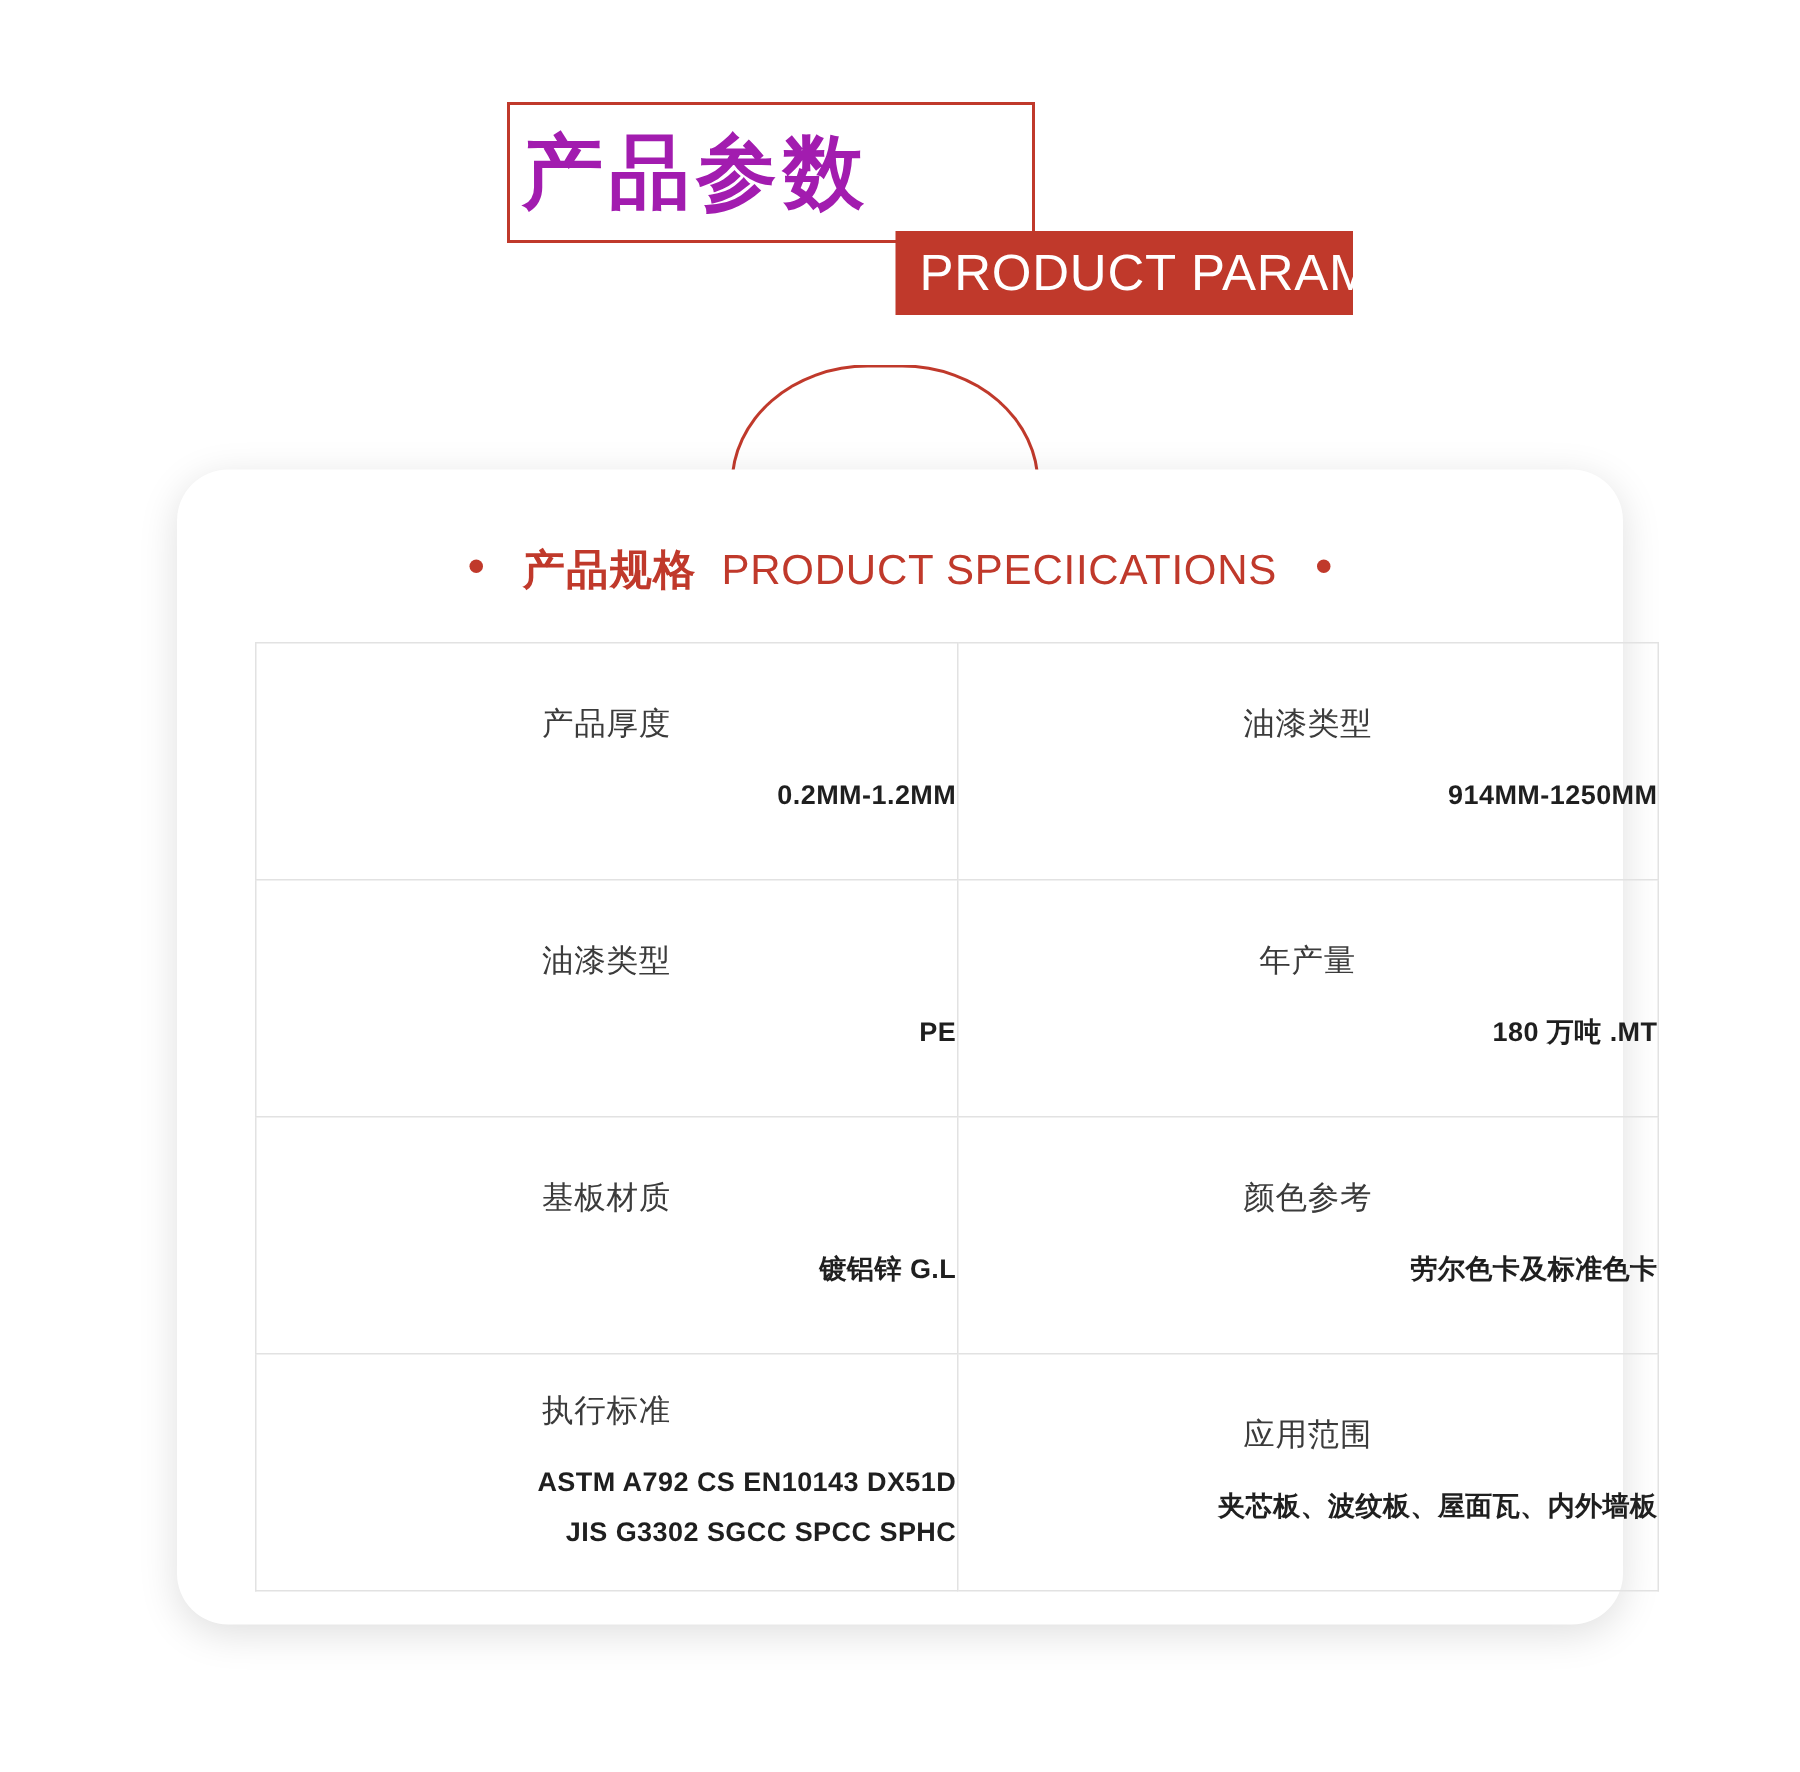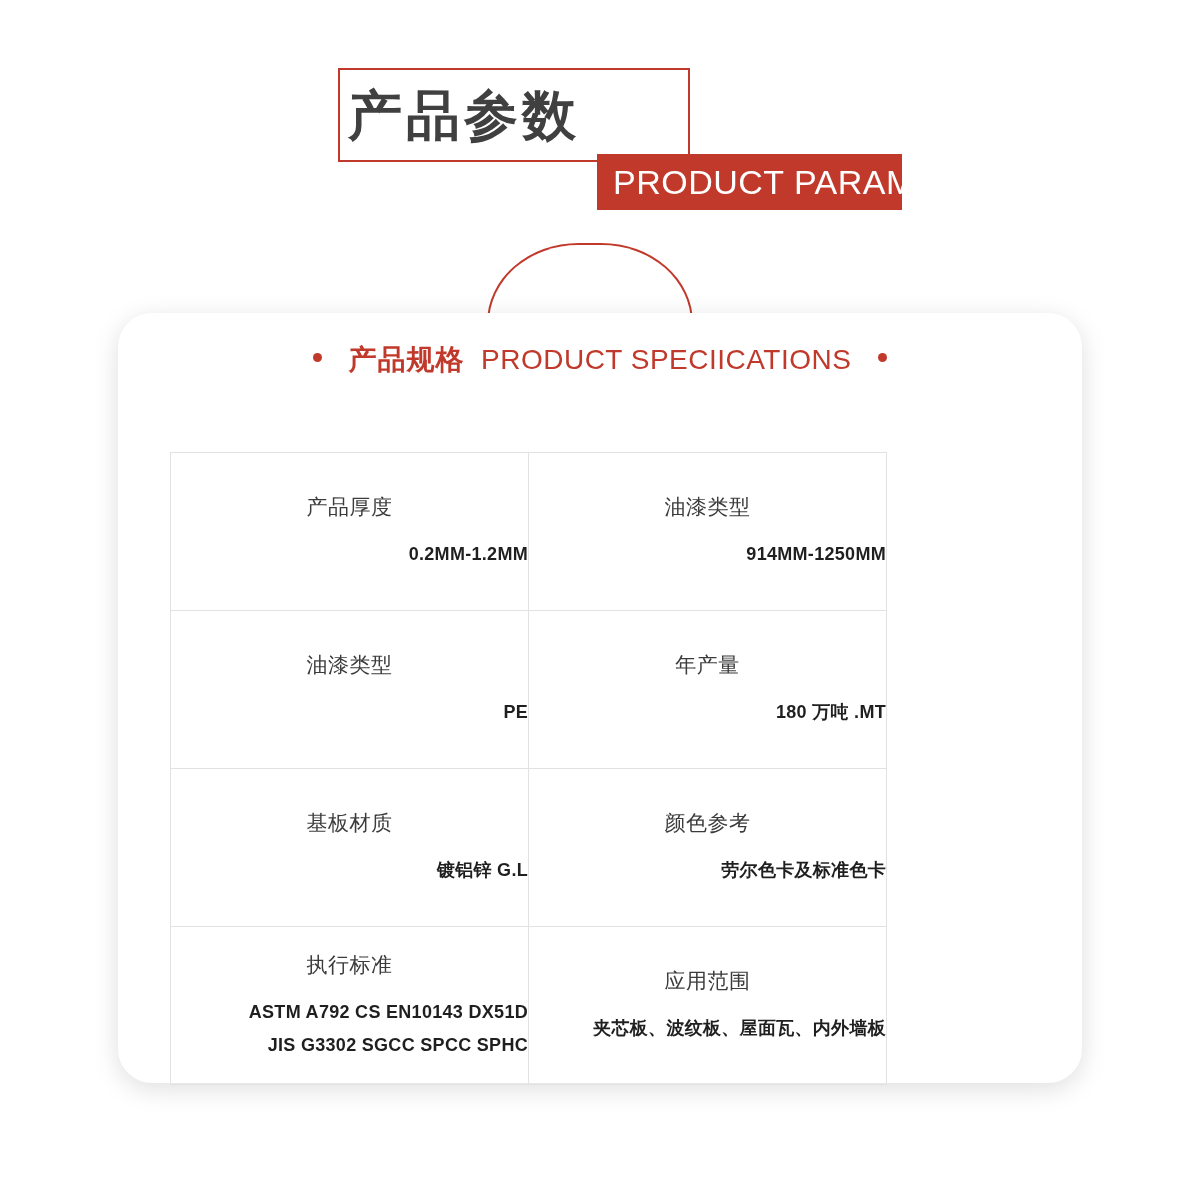--- a/index.html
+++ b/index.html
@@ -32,21 +32,21 @@
     height: 94px;
     border: 2px solid #c0392b;
     box-sizing: border-box;
   }
   .header-cn {
     position: absolute;
     left: 348px;
     top: 20px;
     font-size: 54px;
     font-weight: bold;
-    color: #404040;
+    color: #a21caf;
     letter-spacing: 4px;
     line-height: 70px;
   }
   .header-en-box {
     position: absolute;
     left: 597px;
     top: 94px;
     width: 305px;
     height: 56px;
     background: #c0392b;
@@ -84,21 +84,21 @@
     top: 313px;
     width: 964px;
     height: 770px;
     background: #ffffff;
     border-radius: 34px;
     box-shadow: 0 6px 26px rgba(0,0,0,0.13);
   }
 
   .card-title {
     position: absolute;
-    top: 28px;
+    top: 48px;
     left: 0;
     width: 964px;
     text-align: center;
     white-space: nowrap;
   }
   .card-title .dot {
     display: inline-block;
     width: 9px;
     height: 9px;
     border-radius: 50%;
@@ -119,24 +119,23 @@
     letter-spacing: 0.5px;
     vertical-align: middle;
     margin-left: 12px;
   }
 
   
   .spec-table {
     position: absolute;
     left: 52px;
     top: 115px;
-    width: 717px;
+    width: 936px;
     border-collapse: collapse;
     table-layout: fixed;
-    margin-top: 24px;
   }
   .spec-table td {
     width: 50%;
     height: 157px;
     border: 1px solid #e2e2e2;
     text-align: center;
     vertical-align: middle;
     padding: 0;
   }
   .cell-label {

